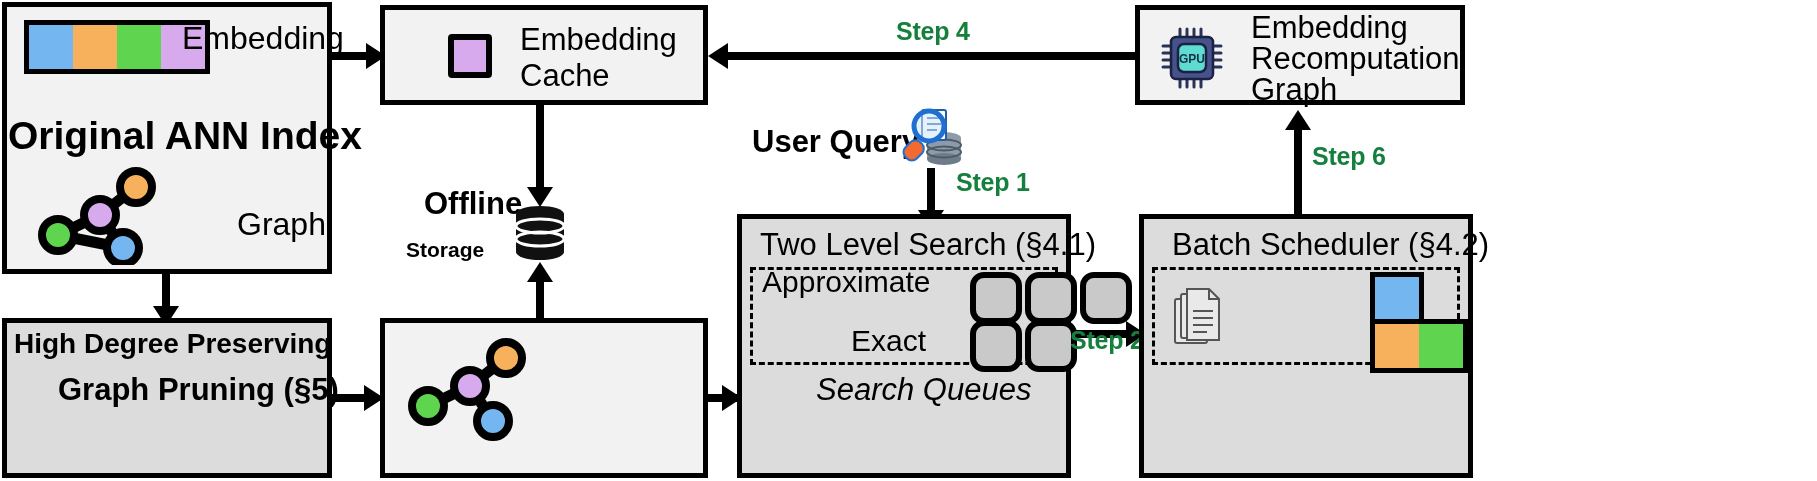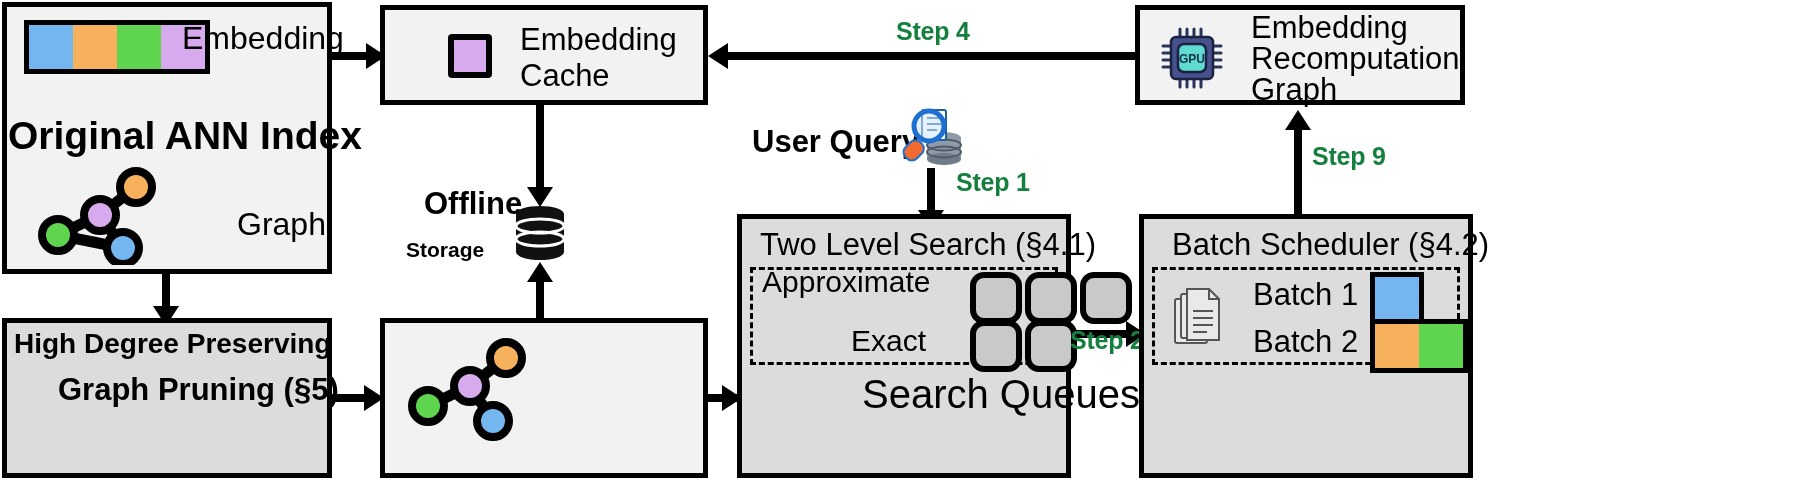--- a/index.html
+++ b/index.html
@@ -241,21 +241,21 @@
     <div class="slot"></div>
     <div class="slot"></div>
   </div>
 
   <div class="lbl" style="left:851px; top:324px; font-size:30px;">Exact</div>
   <div class="slotrow" style="left:970px; top:320px;">
     <div class="slot"></div>
     <div class="slot"></div>
   </div>
 
-  <div class="lbl" style="left:862px; top:372px; font-size:40px;">Search Queues</div>
+  <div class="lbl" style="left:816px; top:372px; font-size:31px;font-style:italic;">Search Queues</div>
 
   <div class="ln" style="left:1071px; top:330px; width:64px; height:8px;"></div>
   <div class="arrowhead ah-right" style="left:1126px; top:321px;"></div>
   <div class="step" style="left:1070px; top:285px;margin-top:41px;">Step 2</div>
 
   <div class="box shaded" style="left:1139px; top:214px; width:334px; height:264px;">
   </div>
   <div class="box-title" style="left:1172px; top:228px; font-size:31px;">Batch Scheduler (§4.2)</div>
 
   <div class="dashed" style="left:1152px; top:267px; width:308px; height:98px;"></div>
@@ -270,35 +270,33 @@
       <path d="M37 1 v10 h10" fill="none" stroke="#555" stroke-width="2"></path>
       <g stroke="#555" stroke-width="2">
         <line x1="21" y1="23" x2="41" y2="23"></line>
         <line x1="21" y1="30" x2="41" y2="30"></line>
         <line x1="21" y1="37" x2="41" y2="37"></line>
         <line x1="21" y1="44" x2="35" y2="44"></line>
       </g>
     </svg>
   </div>
 
-  <div class="lbl" style="left:1253px; top:277px; font-size:31px;">Batch 1</div>
   <div class="chipstrip" style="left:1370px; top:272px;">
     <div class="chip chip-blue"></div>
   </div>
 
-  <div class="lbl" style="left:1253px; top:324px; font-size:31px;">Batch 2</div>
   <div class="chipstrip" style="left:1370px; top:319px;">
     <div class="chip chip-orange"></div>
     <div class="chip chip-green"></div>
   </div>
 
 
   <div class="ln" style="left:1294px; top:122px; width:8px; height:92px;"></div>
   <div class="arrowhead ah-up" style="left:1285px; top:110px;"></div>
-  <div class="step" style="left:1312px; top:142px;">Step 9</div>
+  <div class="step" style="left:1312px; top:142px;">Step 6</div>
 
   <div class="box" style="left:1135px; top:5px; width:330px; height:100px;">
   </div>
 
   <div class="svgwrap" style="left:1160px; top:26px; width:64px; height:64px;">
     <svg width="64" height="64" viewBox="0 0 64 64">
       <g stroke="#2b3258" stroke-width="3" stroke-linecap="round">
         <line x1="20" y1="3" x2="20" y2="13"></line>
         <line x1="27" y1="3" x2="27" y2="13"></line>
         <line x1="34" y1="3" x2="34" y2="13"></line>

